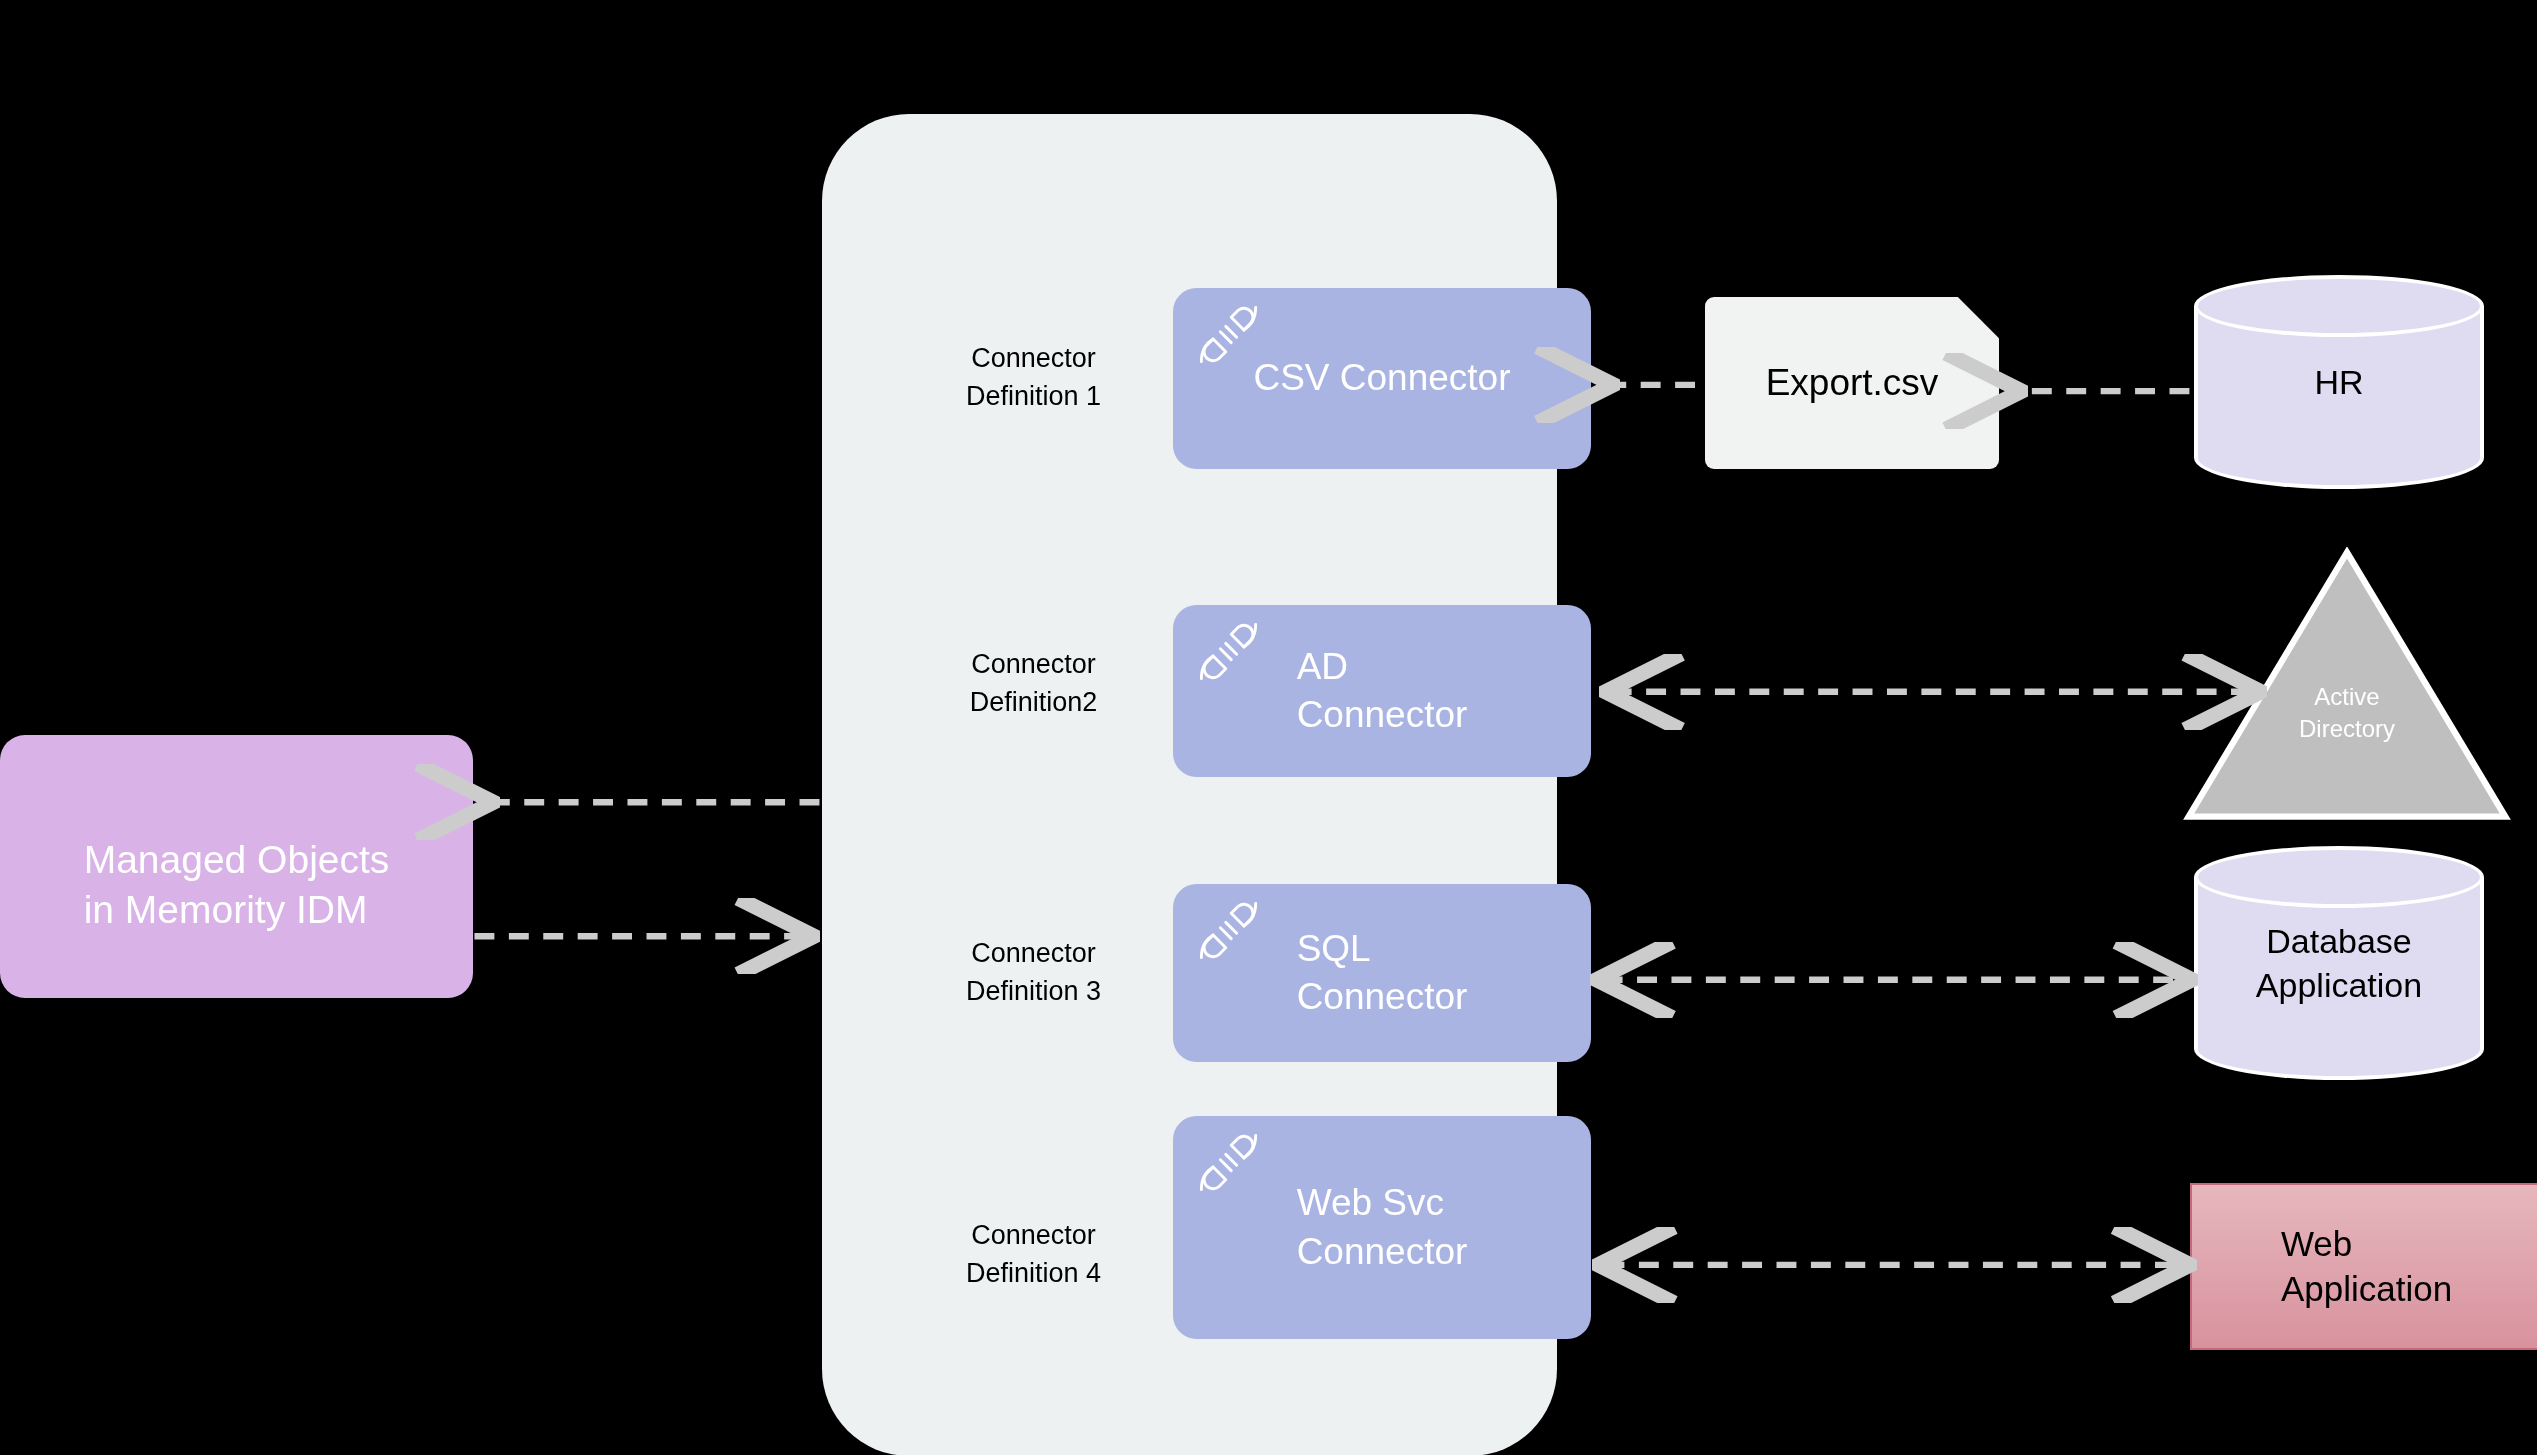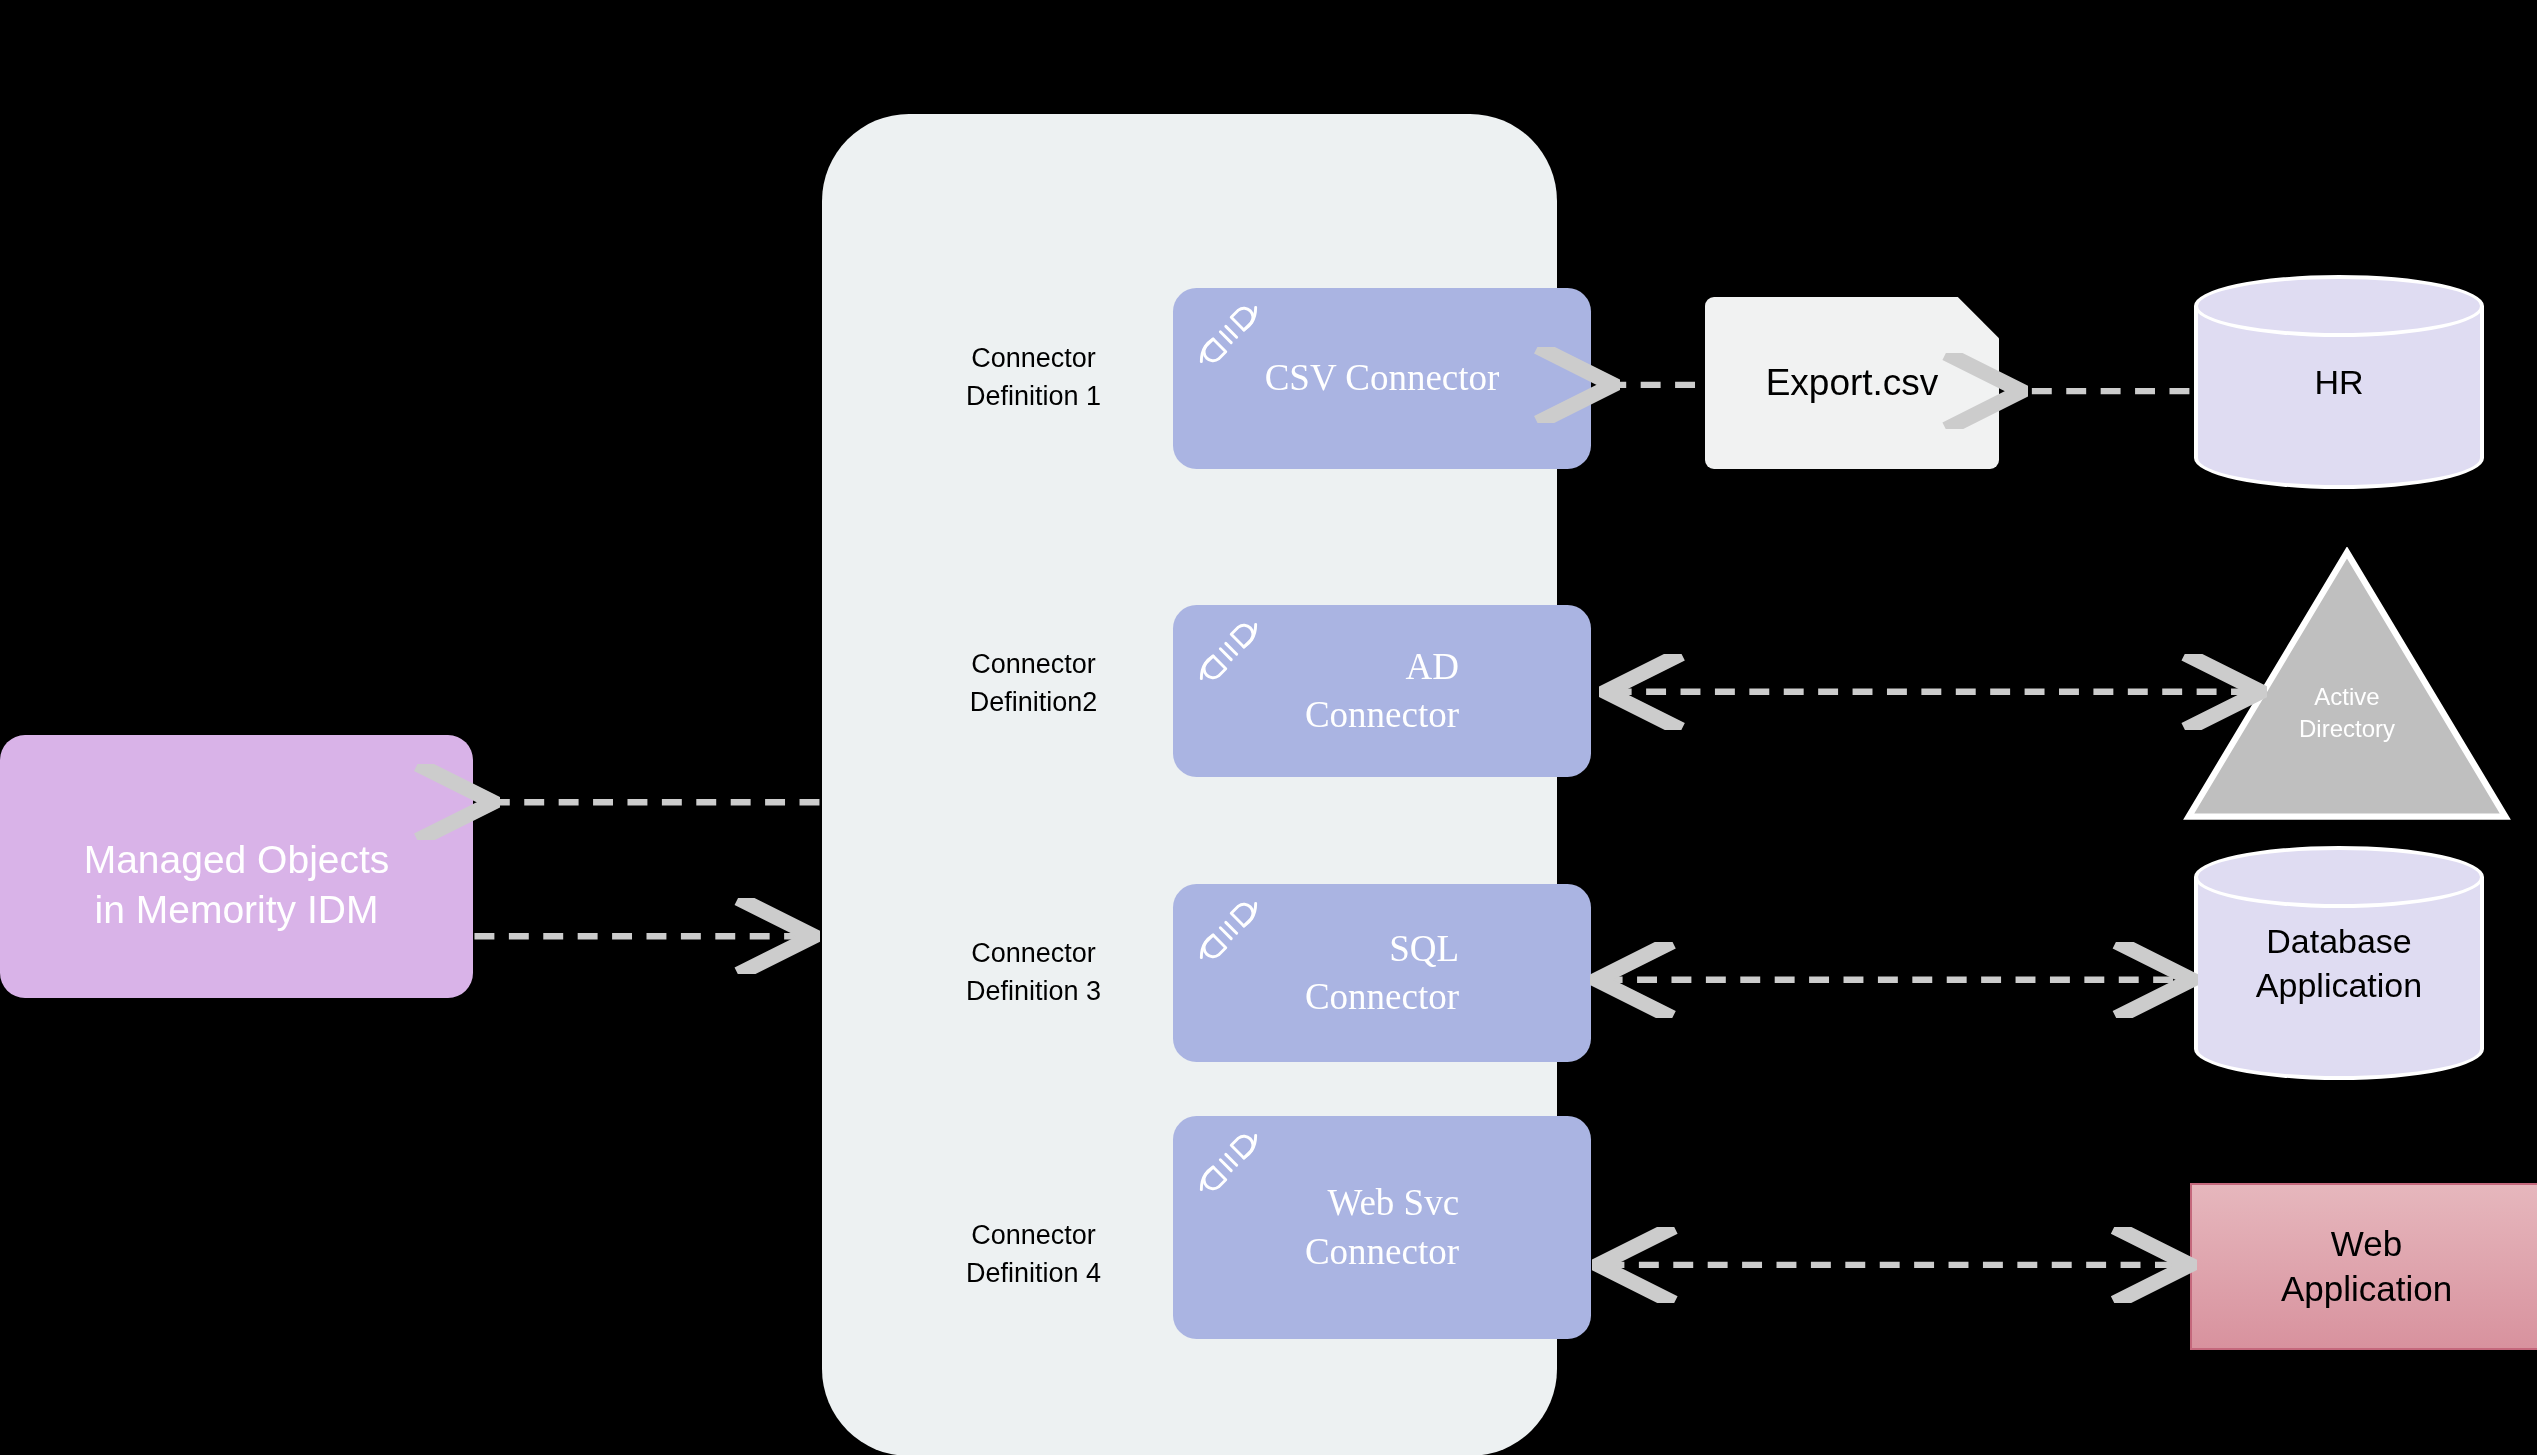--- a/index.html
+++ b/index.html
@@ -19,21 +19,20 @@
     overflow: hidden;
   }
 
   
   .node {
     position: absolute;
     box-sizing: border-box;
     display: flex;
     align-items: center;
     justify-content: center;
-    text-align: center;
     line-height: 1.28;
   }
 
   
   .panel {
     left: 822px;
     top: 114px;
     width: 735px;
     height: 1342px;
     background: #edf1f2;
@@ -69,23 +68,22 @@
     left: 1173px;
     width: 418px;
     box-sizing: border-box;
     background: #aab4e2;
     border-radius: 23.5px;
     color: #ffffff;
     font-size: 37px;
     display: flex;
     align-items: center;
     justify-content: center;
-    text-align: right;
+    text-align: left;
     line-height: 1.3;
-    font-family: Liberation Serif, serif;
   }
   .connector-box .plug-icon {
     position: absolute;
     left: 22px;
     top: 12.7px;
     width: 67px;
     height: 67px;
     pointer-events: none;
   }
   .connector-box .clabel { padding: 0 12.7px; position: relative; }

